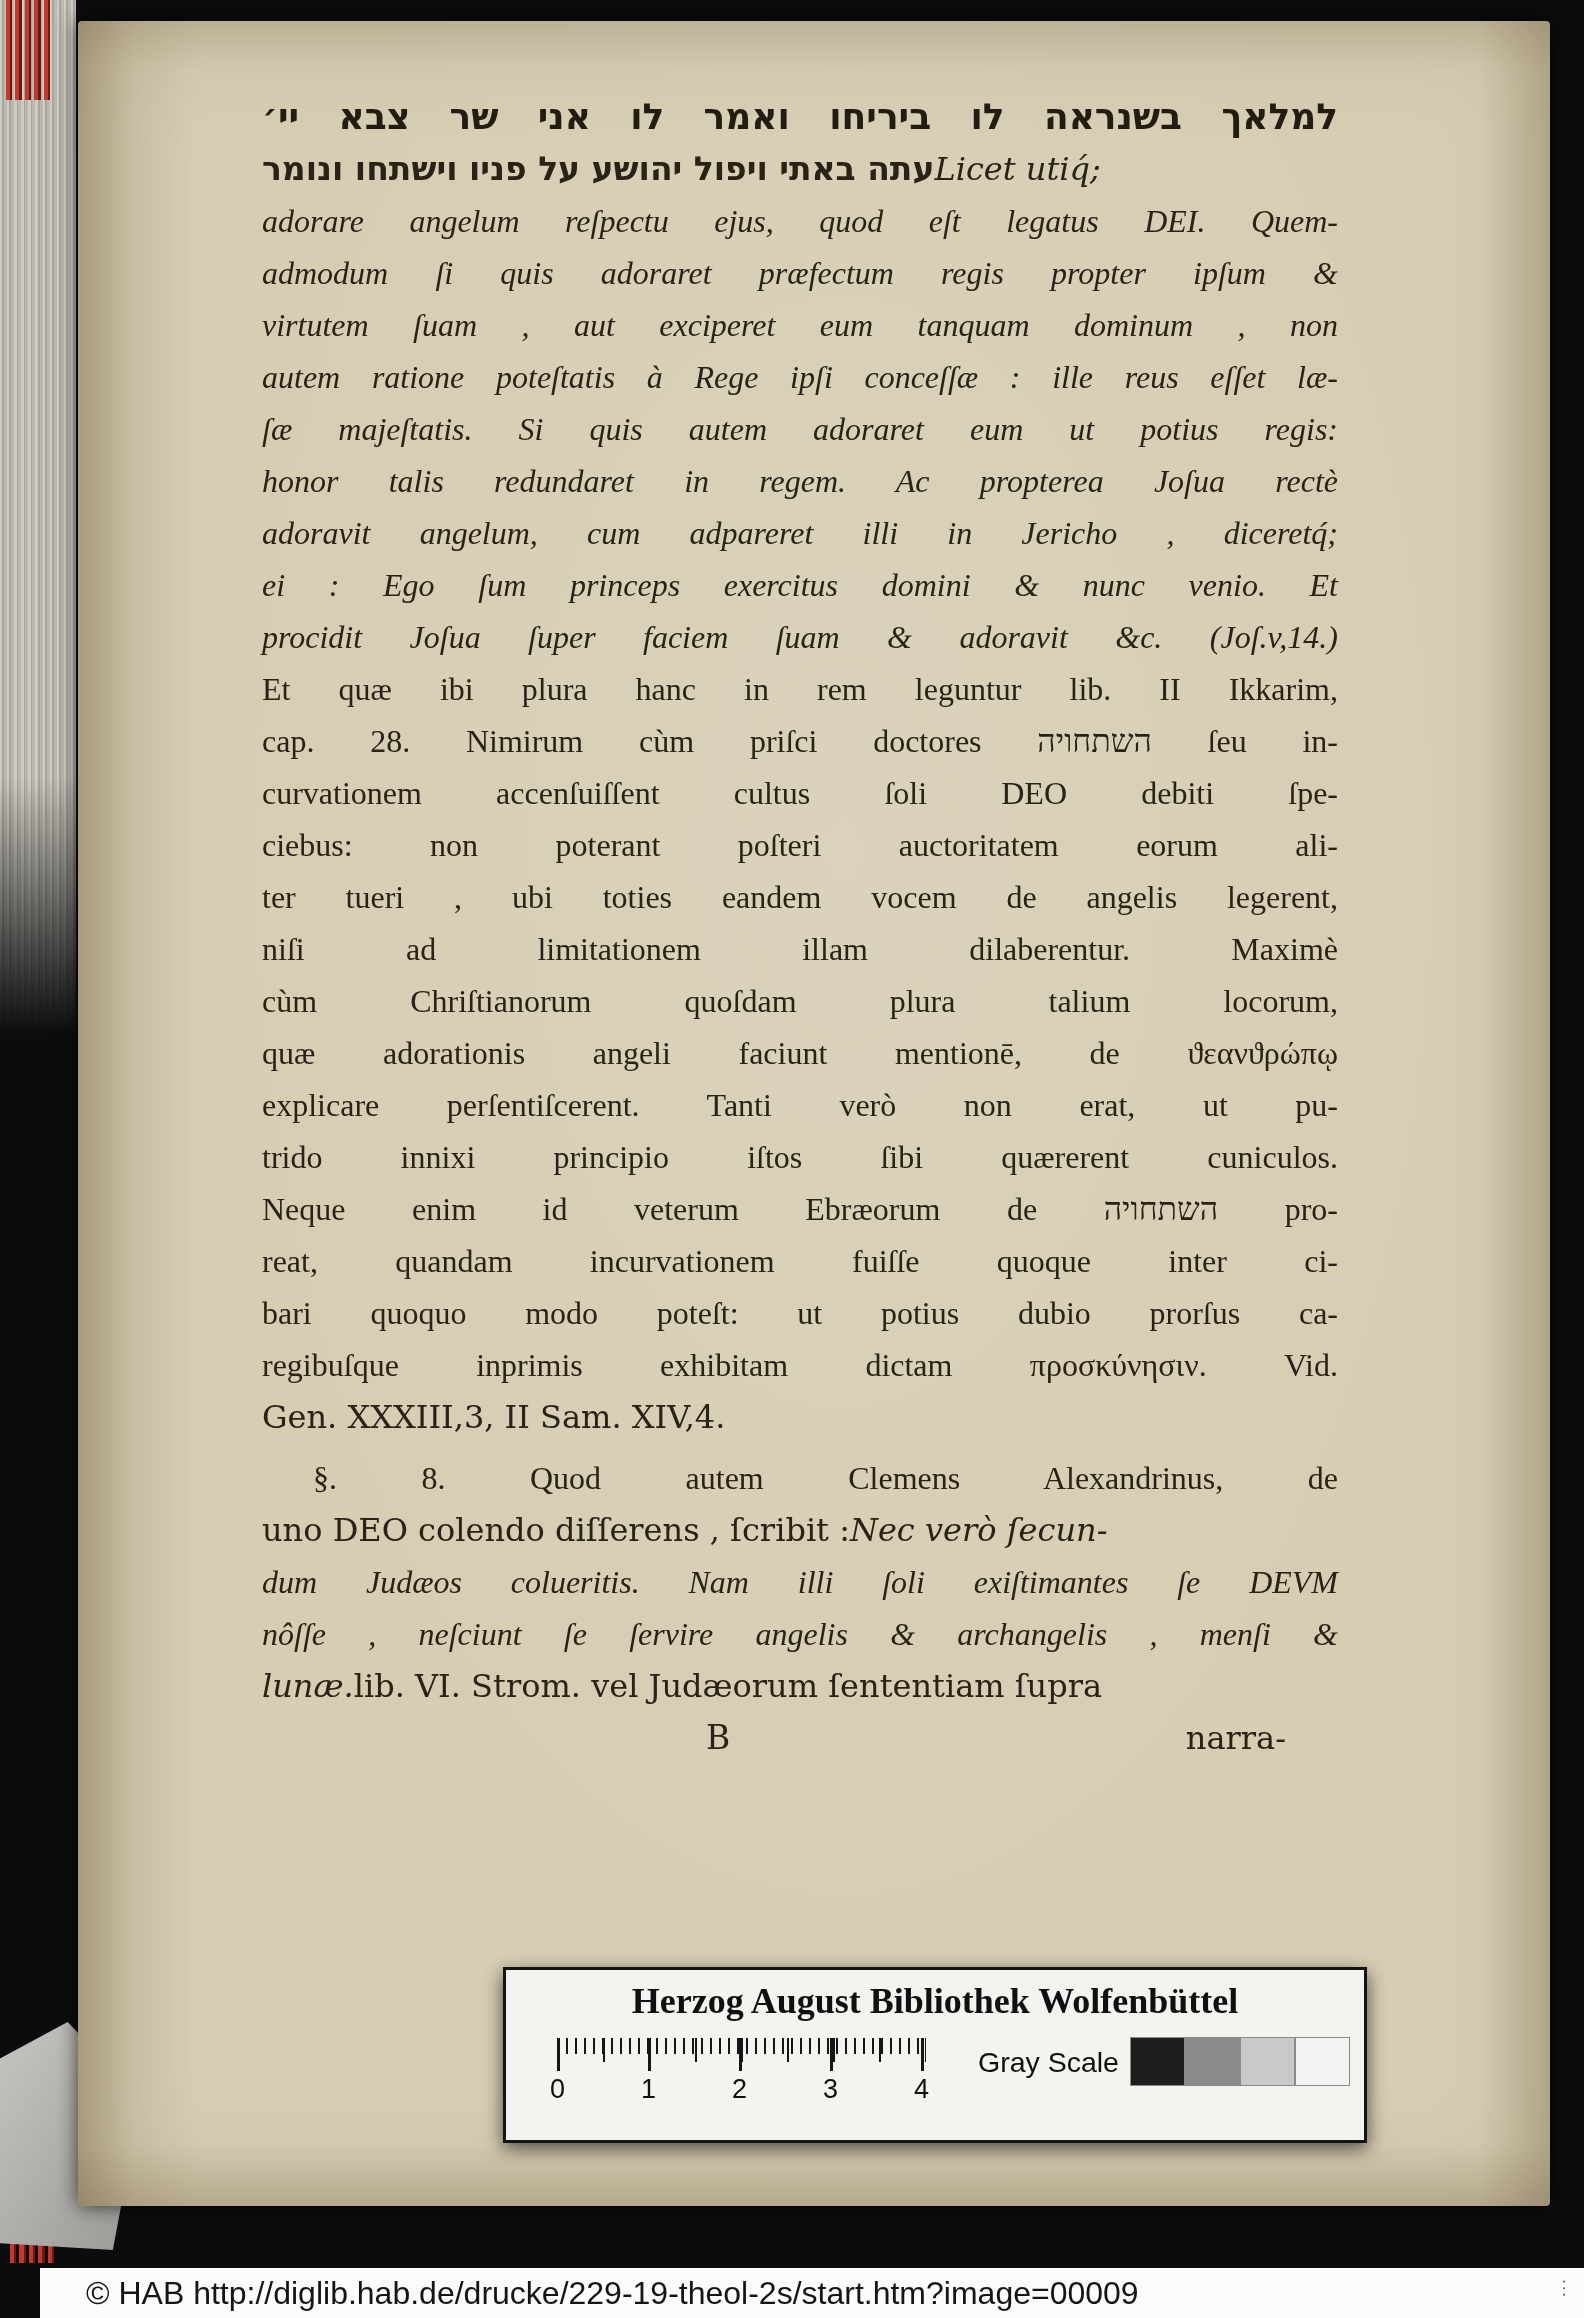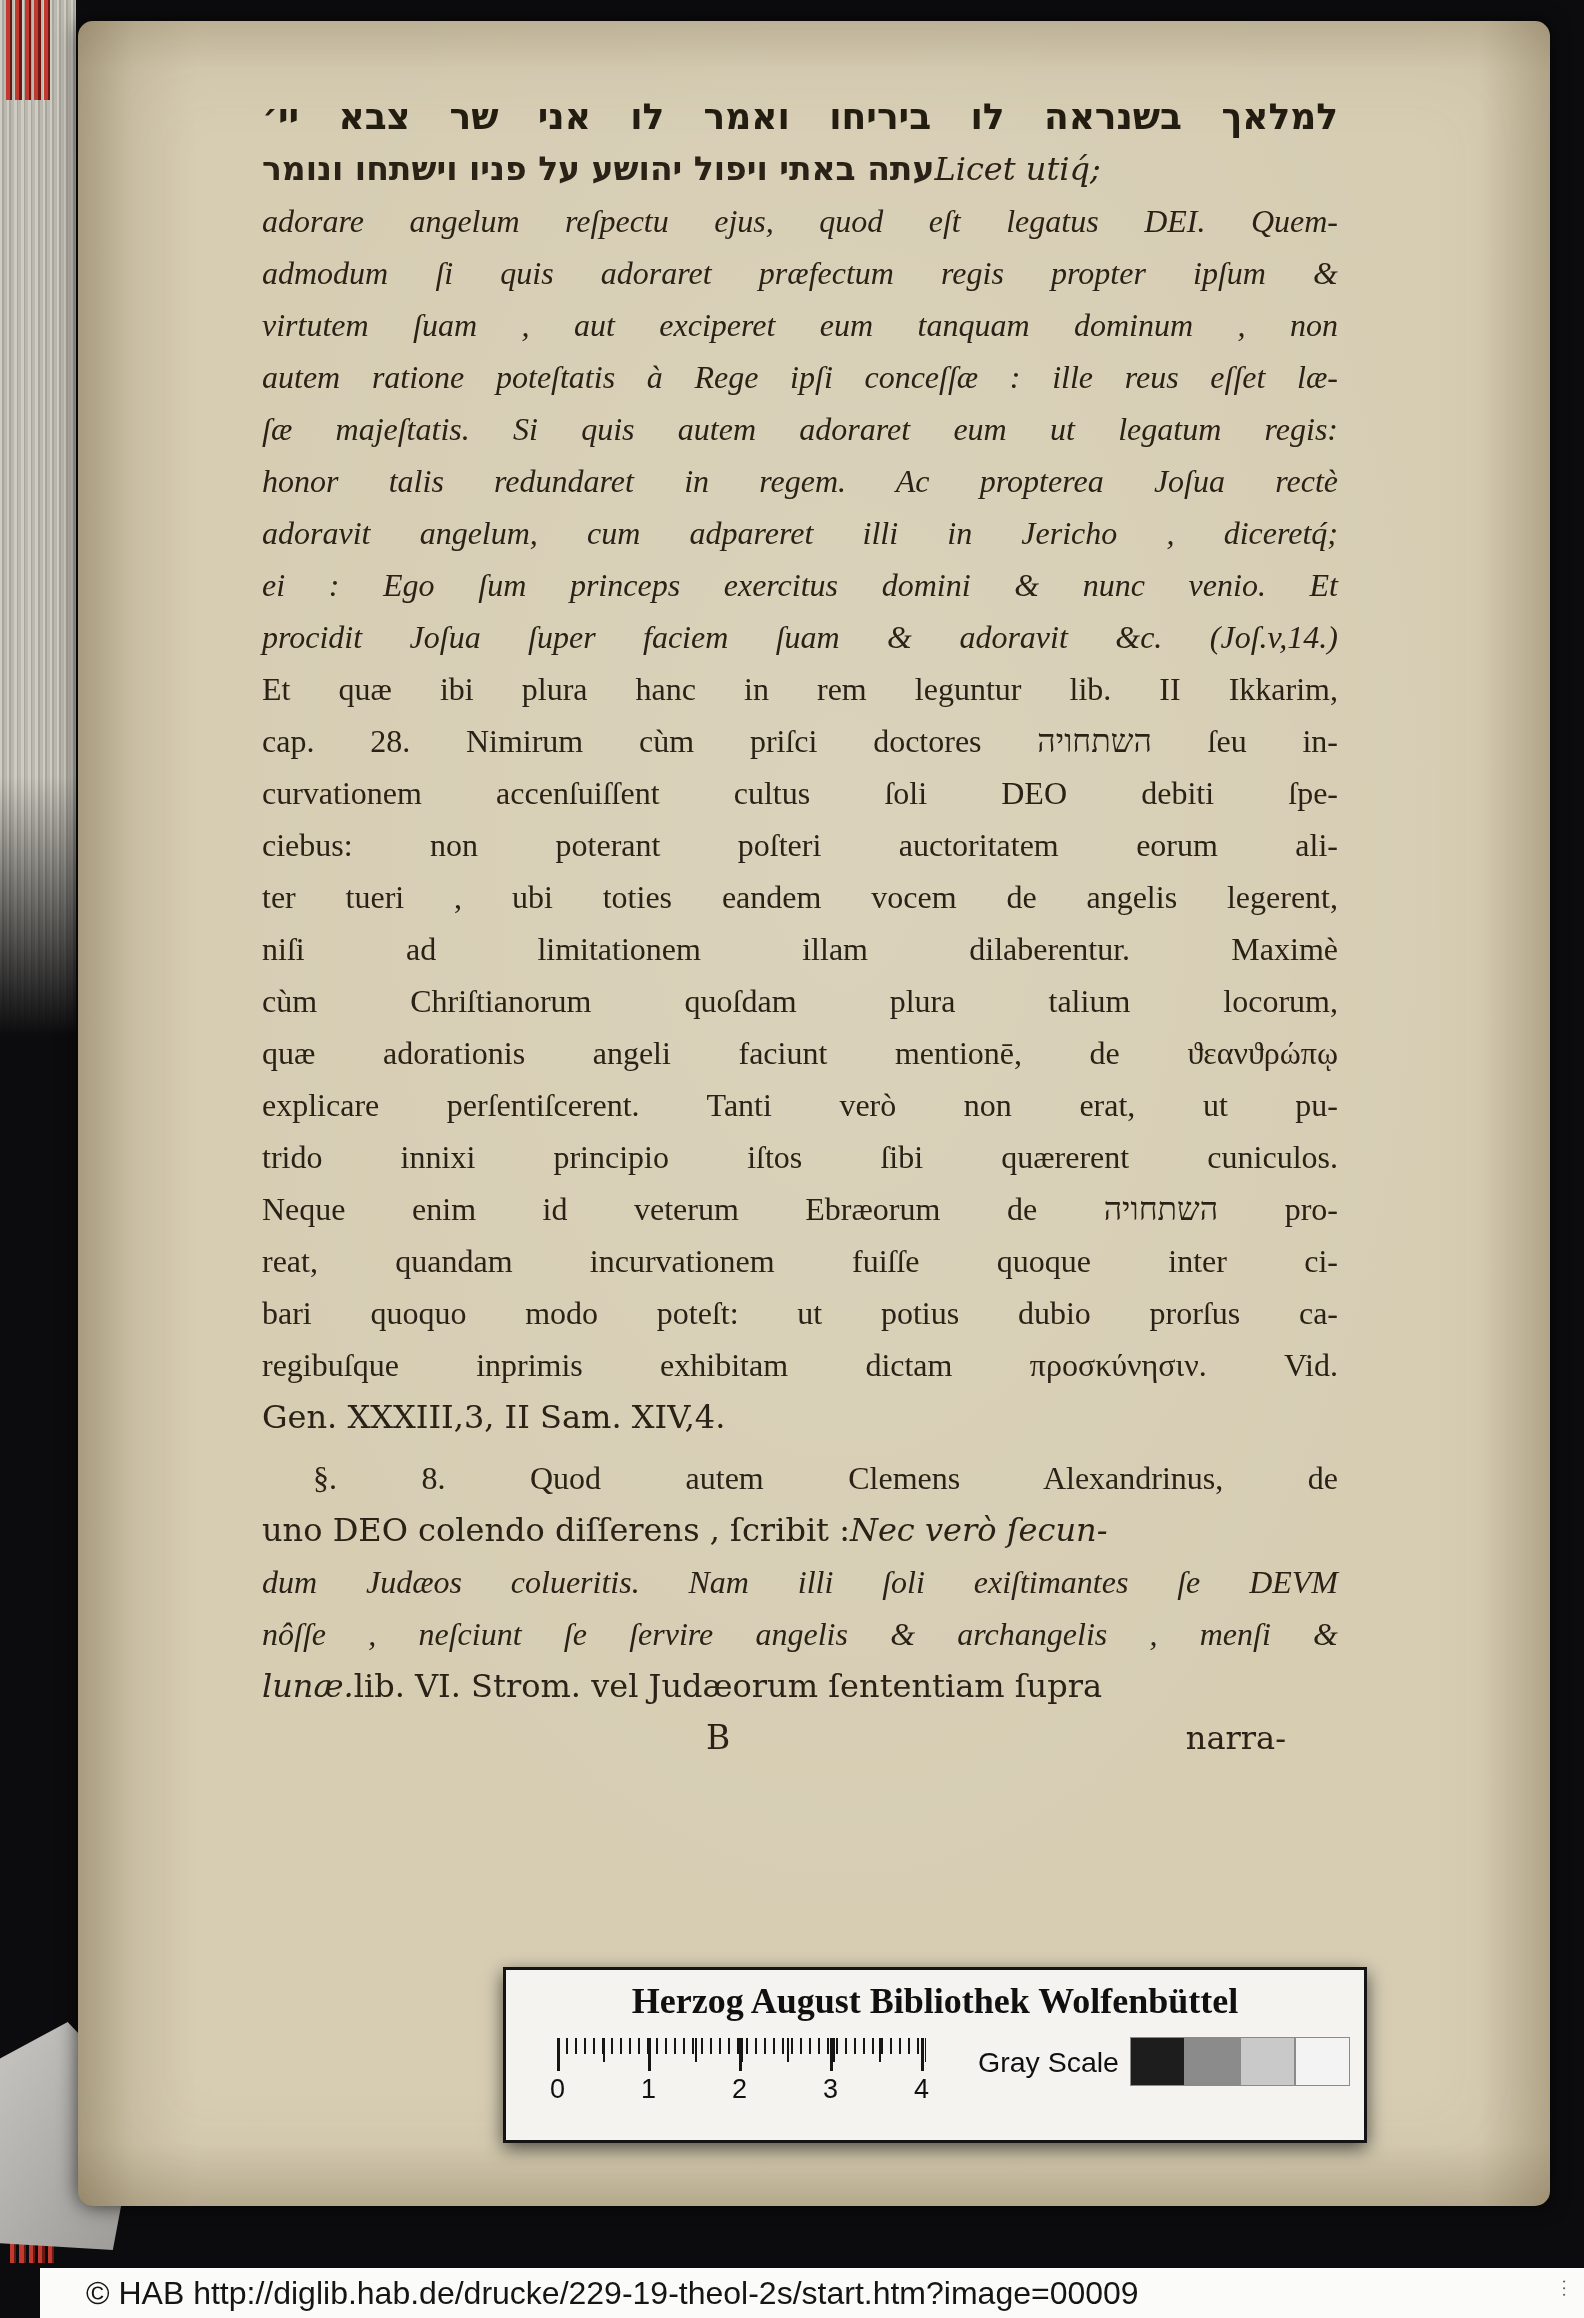--- a/index.html
+++ b/index.html
@@ -13,21 +13,21 @@
       linear-gradient(180deg, rgba(12,12,14,0) 0%, rgba(12,12,14,0) 72%, rgba(12,12,14,1) 96%),
       repeating-linear-gradient(90deg,#cfccc3 0 2.4px,#a8a59c 2.4px 4px,#bbb8af 4px 7.1px);}
   #corner-page{left:0;top:2022px;width:141px;height:228px;
     background:linear-gradient(125deg,#c6c5c1,#9a9995);
     clip-path:polygon(0 16%,48% 0,100% 34%,80% 100%,0 97%);}
   .reg-mark{width:44px;background:repeating-linear-gradient(90deg,#c03a30 0 4px,#6b1813 4px 6.3px,rgba(0,0,0,0) 6.3px 9.5px);}
   #reg-top{left:6.3px;top:0;height:100px;}
   #reg-bottom{left:9.5px;top:2209px;height:54px;}
 
   
-  #page{left:78px;top:20.6px;width:1472px;height:2185px;border-radius:15px;
+  #page{left:78px;top:20.6px;width:1472px;height:2185px;border-radius:4px;
     background:
       radial-gradient(ellipse at 52% 38%, rgba(255,255,255,0.10), rgba(255,255,255,0) 62%),
       linear-gradient(90deg, rgba(90,70,40,0.30) 0, rgba(90,70,40,0.08) 55px, rgba(90,70,40,0) 119px),
       linear-gradient(270deg, rgba(90,70,40,0.22) 0, rgba(90,70,40,0) 71px),
       linear-gradient(0deg, rgba(90,70,40,0.18) 0, rgba(90,70,40,0) 63px),
       linear-gradient(180deg, rgba(90,70,40,0.12) 0, rgba(90,70,40,0) 48px),
       #d6cdb3;
     box-shadow:inset 0 0 111px rgba(100,78,40,.22), 0 0 20.6px rgba(0,0,0,.7);}
 
   
@@ -84,21 +84,21 @@
 
       <div class="ln mix">
         <span class="heb2">עתה באתי ויפול יהושע על פניו וישתחו ונומר</span>
         <span class="it">Licet utiq́;</span>
       </div>
 
       <div class="ln it j">adorare angelum reſpectu ejus, quod eſt legatus DEI. Quem-</div>
       <div class="ln it j">admodum ſi quis adoraret præfectum regis propter ipſum &amp;</div>
       <div class="ln it j">virtutem ſuam , aut exciperet eum tanquam dominum , non</div>
       <div class="ln it j">autem ratione poteſtatis à Rege ipſi conceſſæ : ille reus eſſet læ-</div>
-      <div class="ln it j">ſæ majeſtatis.  Si quis autem adoraret eum ut legatum regis:</div>
+      <div class="ln it j">ſæ majeſtatis.  Si quis autem adoraret eum ut potius regis:</div>
       <div class="ln it j">honor talis redundaret in regem.  Ac propterea Joſua rectè</div>
       <div class="ln it j">adoravit angelum, cum adpareret illi in Jericho , diceretq́;</div>
       <div class="ln it j">ei :  Ego ſum princeps exercitus domini &amp; nunc venio.  Et</div>
       <div class="ln it j">procidit Joſua ſuper faciem ſuam &amp; adoravit &amp;c. (Joſ.v,14.)</div>
 
       <div class="ln j">Et quæ ibi plura hanc in rem leguntur lib. II Ikkarim,</div>
       <div class="ln j">cap. 28.  Nimirum cùm priſci doctores השתחויה ſeu in-</div>
       <div class="ln j">curvationem accenſuiſſent cultus ſoli DEO debiti ſpe-</div>
       <div class="ln j">ciebus: non poterant poſteri auctoritatem eorum ali-</div>
       <div class="ln j">ter tueri , ubi toties eandem vocem de angelis legerent,</div>

